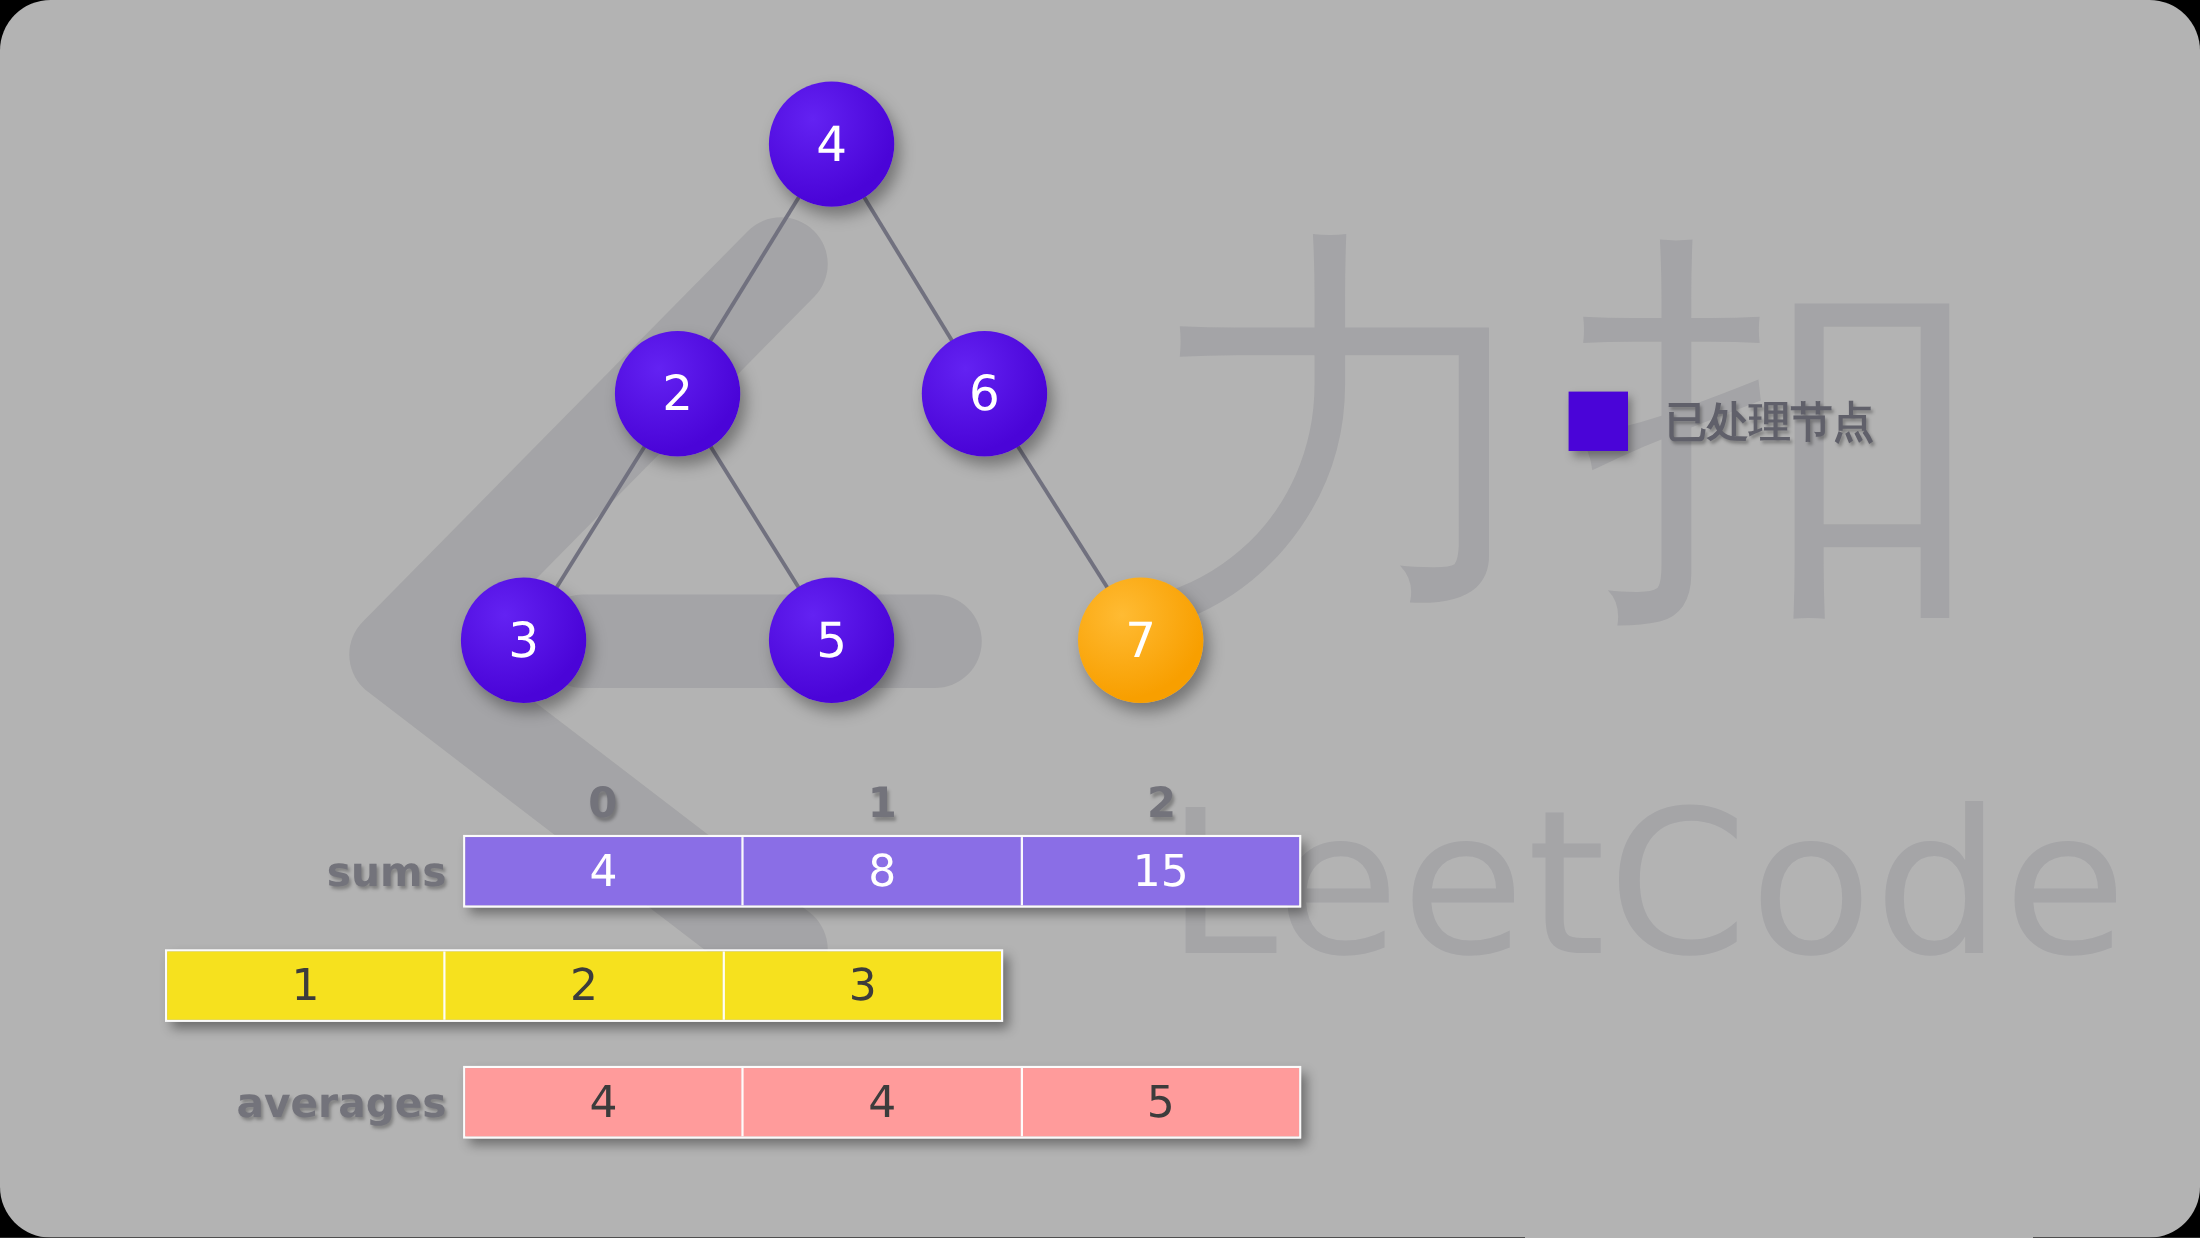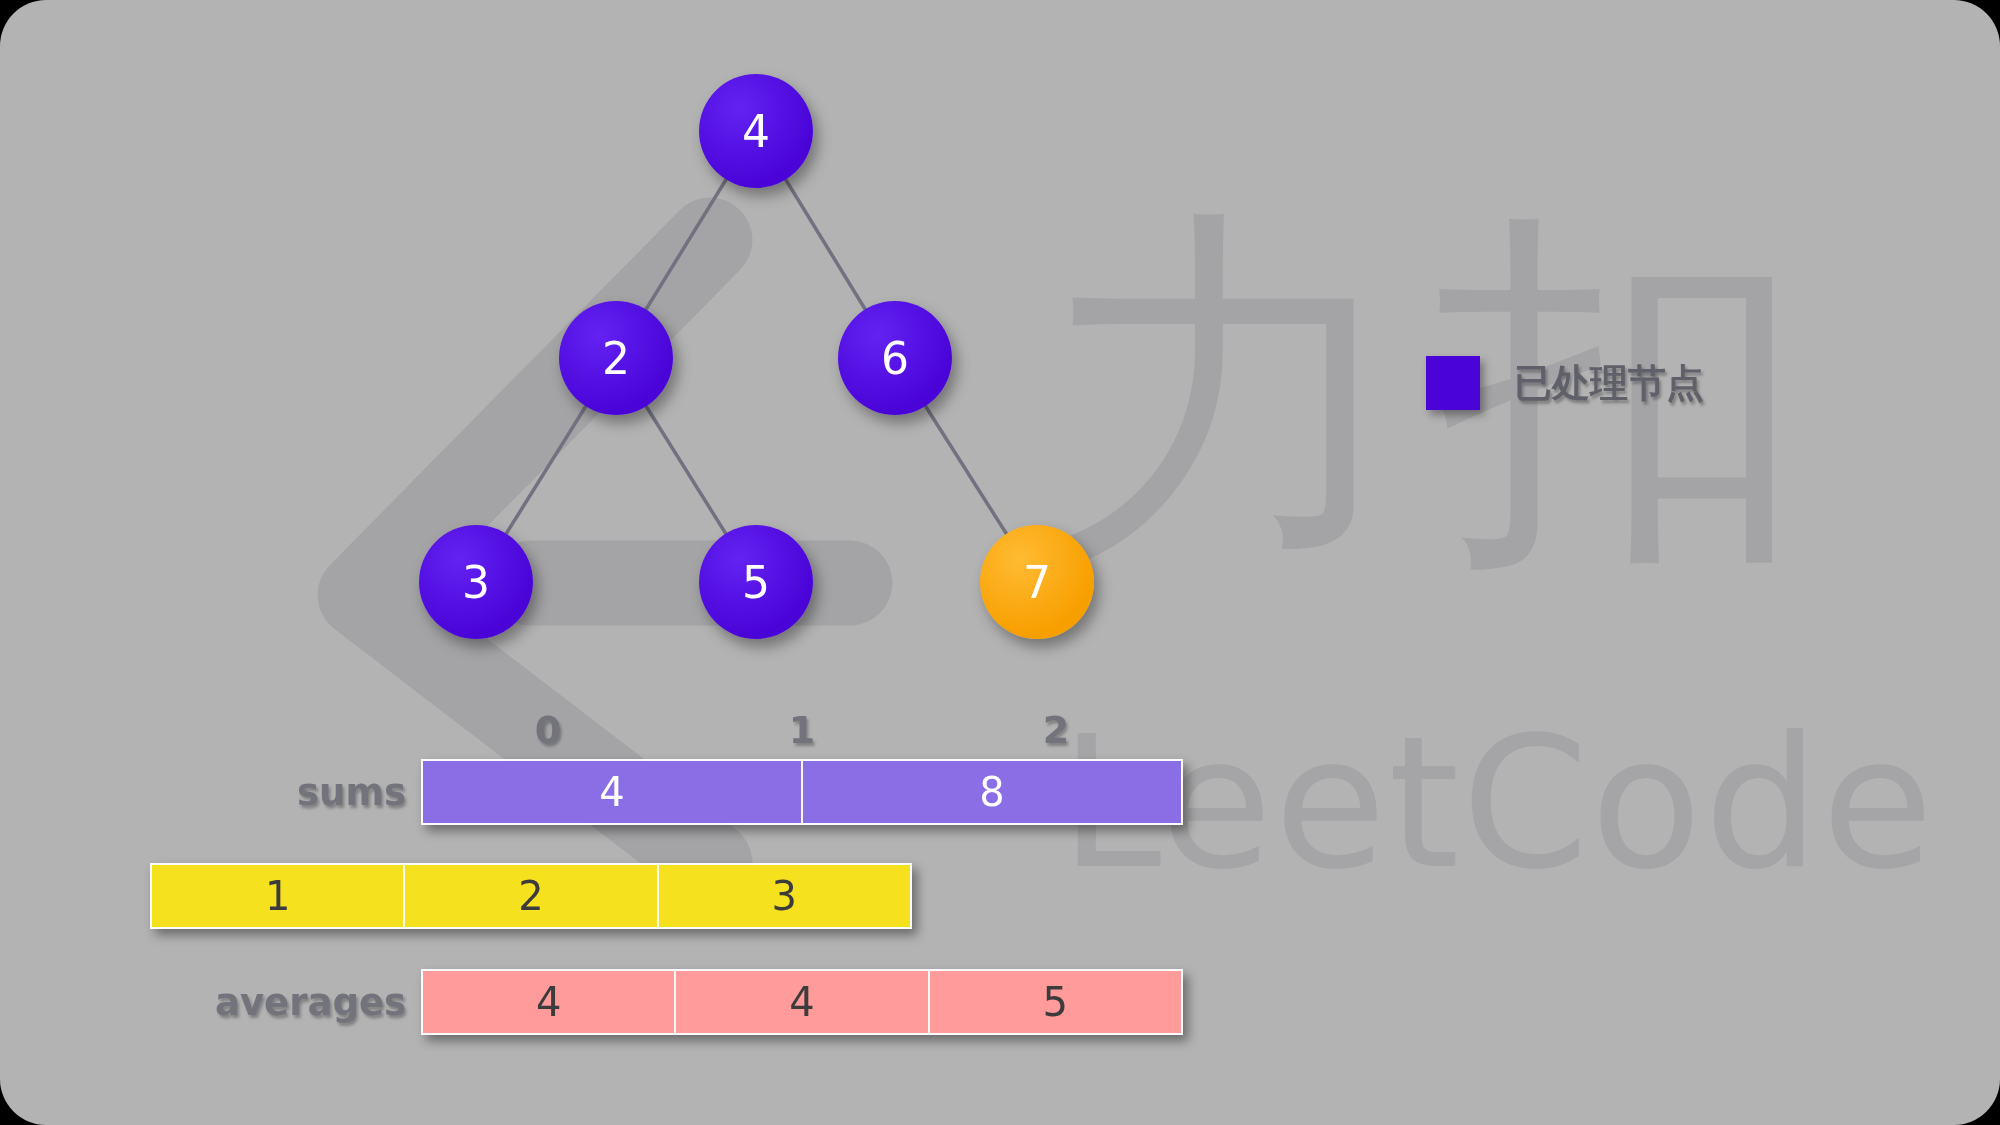--- a/index.html
+++ b/index.html
@@ -106,20 +106,21 @@
     <span class="emboss">0</span>
     <span class="emboss">1</span>
     <span class="emboss">2</span>
   </div>
 
   <div class="array-row" style="top:759px">
     <div class="row-label emboss">sums</div>
     <div class="cells sums-cells">
       <div class="cell">4</div>
       <div class="cell">8</div>
+      <div class="cell">15</div>
     </div>
   </div>
 
   <div class="array-row" style="top:863px">
     <div class="cells counts-cells">
       <div class="cell">1</div>
       <div class="cell">2</div>
       <div class="cell">3</div>
     </div>
   </div>

